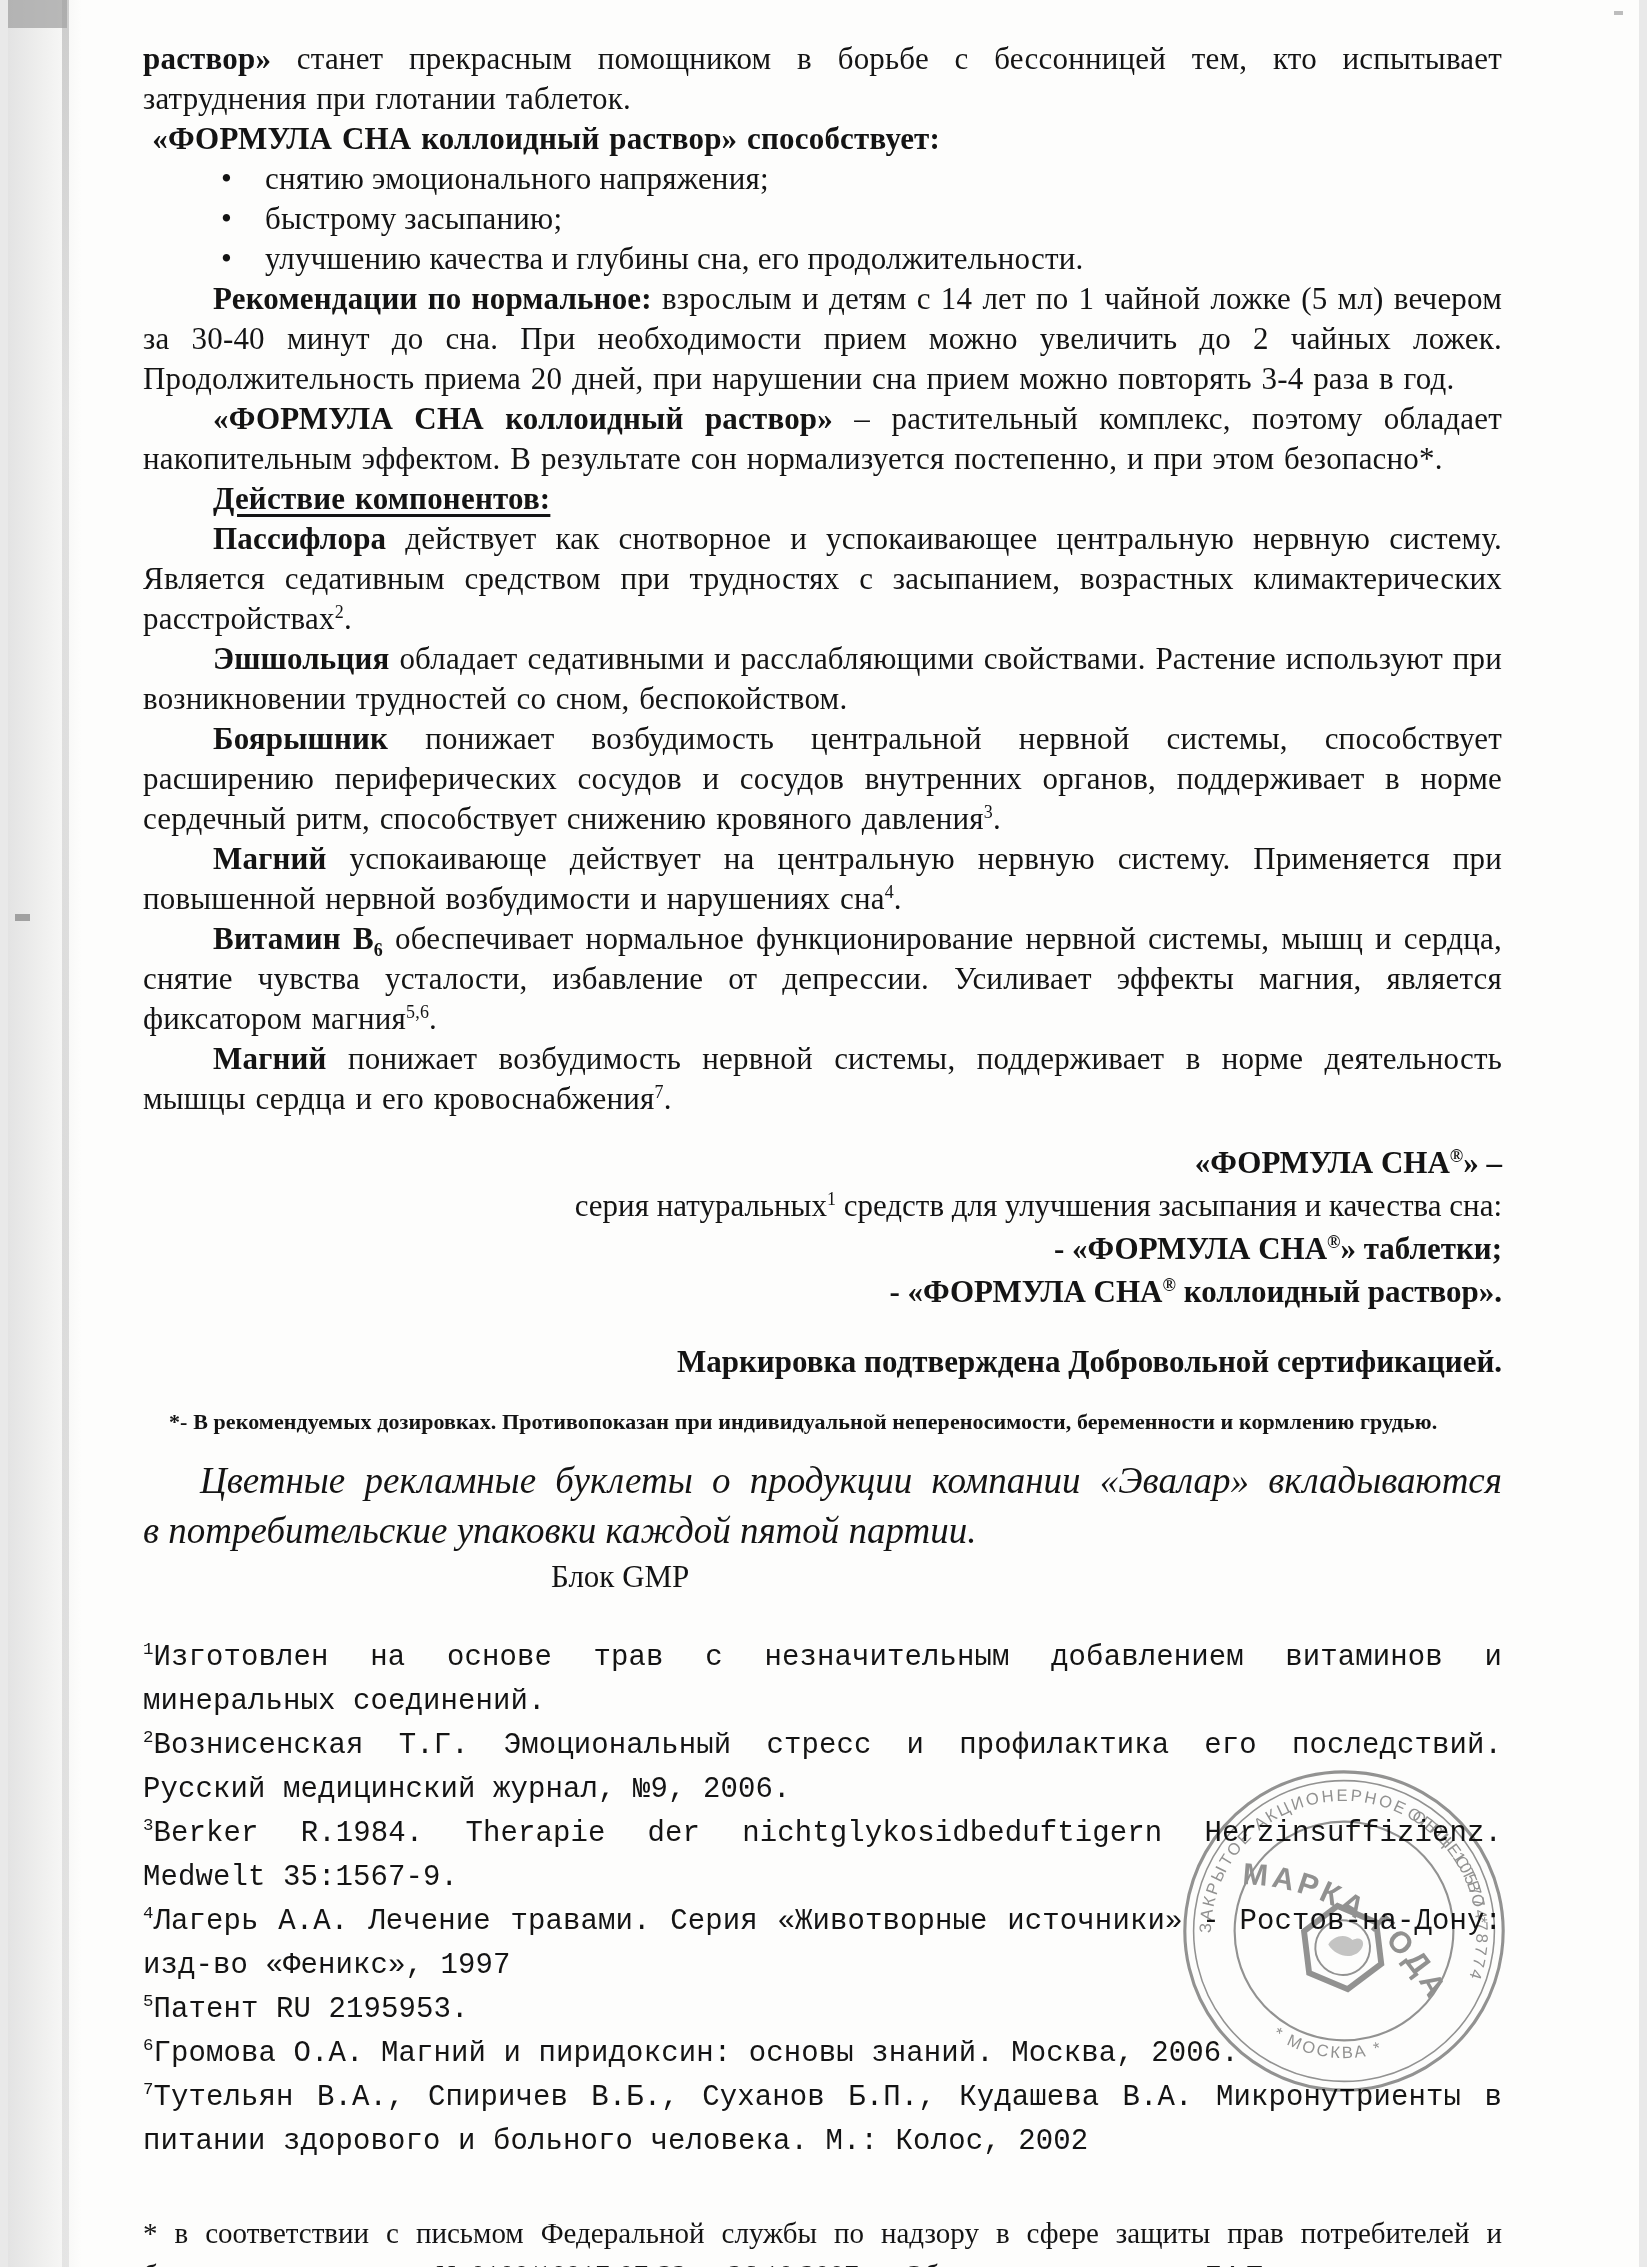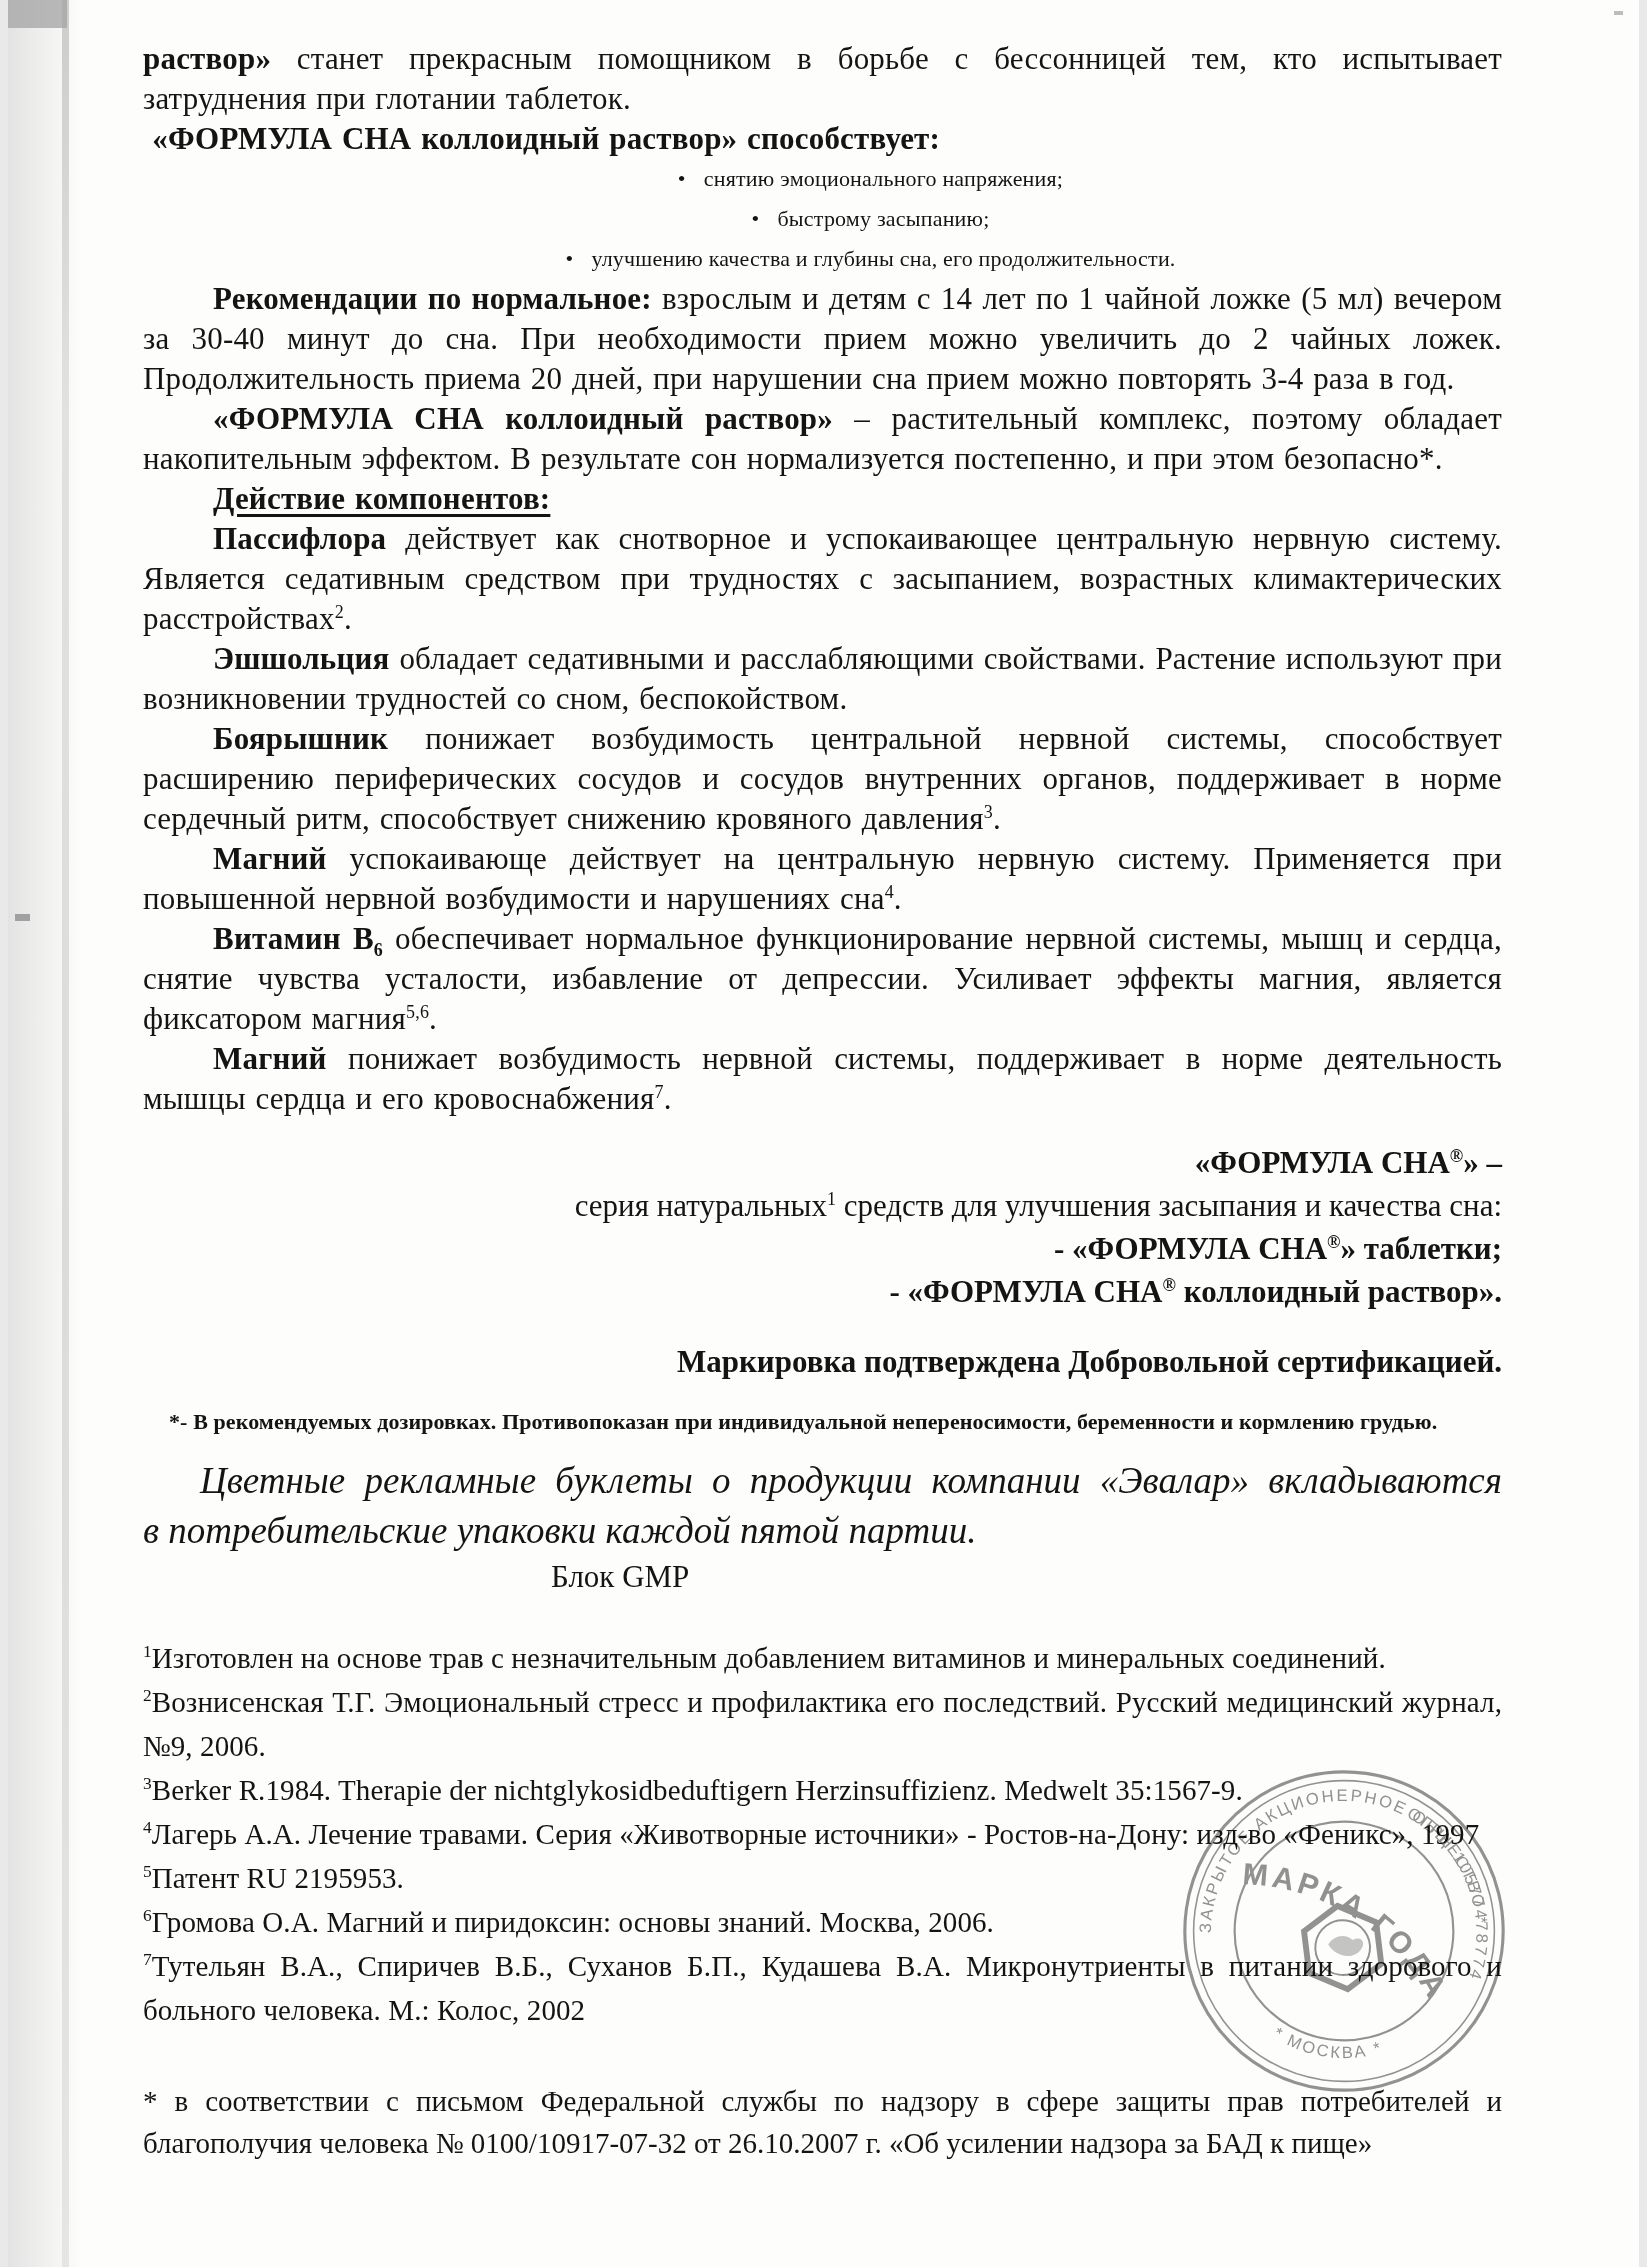--- a/index.html
+++ b/index.html
@@ -37,23 +37,22 @@
     letter-spacing:0.2px; word-spacing:1.8px;
   }
   .para b { font-weight:bold; }
   .noindent { text-indent:0; }
   .head-benefits { text-indent:9.2px; }
   .uline { text-decoration:underline; text-underline-offset:4.6px; }
 
   ul.bullets { margin:0; padding:0; list-style:none; }
   ul.bullets li {
     margin:0; padding-left:78px;
-    font-size:22px; line-height:40px;
+    font-size:31px; line-height:40px;
     letter-spacing:0.2px;
-    text-align:center;
   }
   .blt { display:inline-block; width:44px; }
 
   sup { font-size:.58em; line-height:0; vertical-align:super; }
   sub { font-size:.58em; line-height:0; vertical-align:sub; }
 
   .center-block { margin-top:22px; }
   .cline { margin:0; font-size:31px; line-height:43px; text-align:right; text-indent:0; }
   .cbold { font-weight:bold; }
 
@@ -64,21 +63,21 @@
   .dosage {
     margin:26px 0 0 0; font-size:22px; line-height:28px;
     font-weight:bold; text-indent:26px; letter-spacing:0.1px;
   }
   .booklet { margin:20px 0 0 0; font-style:italic; font-size:37px; line-height:50px; }
   .booklet p { margin:0; }
   .booklet-l1 { text-indent:57px; text-align:justify; text-align-last:justify; }
   .booklet-l2 { text-indent:0; }
   .gmp { margin:0 0 0 408px; font-size:31px; line-height:41px; font-weight:normal; }
 
-  .footnotes { margin-top:39px; }
+  .footnotes { margin-top:39px;font-family:Liberation Mono, monospace; }
   .fn { margin:0; font-size:29px; line-height:44px; text-align:justify; letter-spacing:0.1px; }
   .fn sup { font-size:.6em; }
 
   .legal { margin:48px 0 0 0; font-size:29px; line-height:42px; text-align:justify; }
 
   
   .stamp {
     position:absolute; left:1170px; top:1765px;
     width:332px; height:332px;
     opacity:.82;

